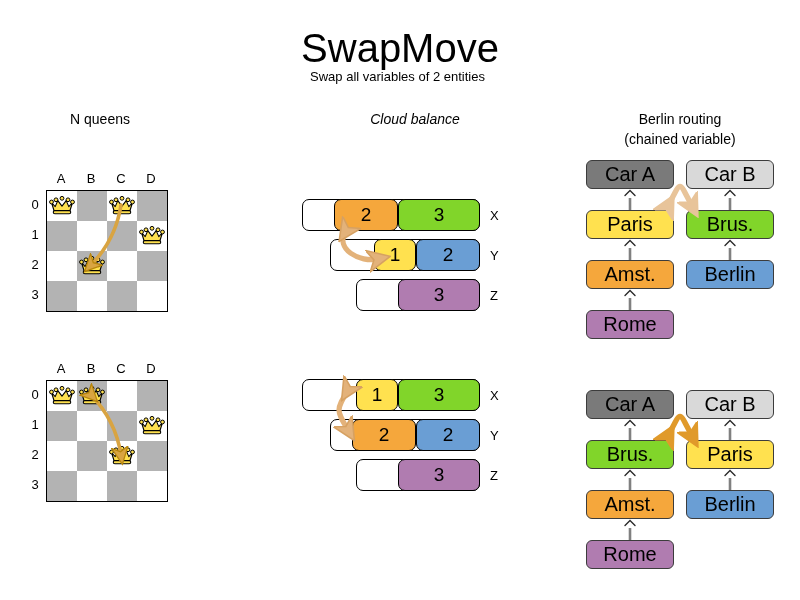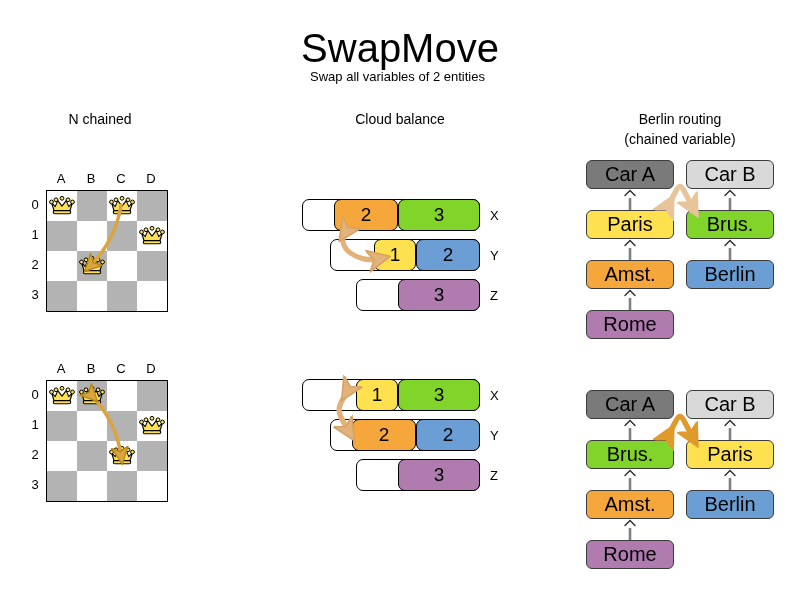--- a/index.html
+++ b/index.html
@@ -39,22 +39,22 @@
   .vr-box{position:absolute;height:29px;border:1.6px solid #3c3c3c;border-radius:6px;box-sizing:border-box;
           display:flex;align-items:center;justify-content:center;font-size:20px;color:#000;}
   svg{overflow:visible;display:block;}
 </style>
 </head>
 <body>
 
 <div id="page-title">SwapMove</div>
 <div id="page-subtitle">Swap all variables of 2 entities</div>
 
-<div class="col-title" style="left:20px;top:110px;width:160px;">N chained</div>
-<div class="col-title" style="left:320px;top:110px;width:160px;">Cloud balance</div>
+<div class="col-title" style="left:20px;top:110px;width:160px;">N queens</div>
+<div class="col-title" style="left:335px;top:110px;width:160px;font-style:italic;">Cloud balance</div>
 <div class="col-title" style="left:600px;top:110px;width:160px;">Berlin routing</div>
 <div class="col-title" style="left:600px;top:130px;width:160px;">(chained variable)</div>
 
 <div id="nq-before">
     <div class="file-label" style="left: 46px; top: 171px;">A</div>
     <div class="file-label" style="left: 76px; top: 171px;">B</div>
     <div class="file-label" style="left: 106px; top: 171px;">C</div>
     <div class="file-label" style="left: 136px; top: 171px;">D</div>
     <div class="rank-label" style="left: 28px; top: 197px;">0</div>
     <div class="rank-label" style="left: 28px; top: 227px;">1</div>

